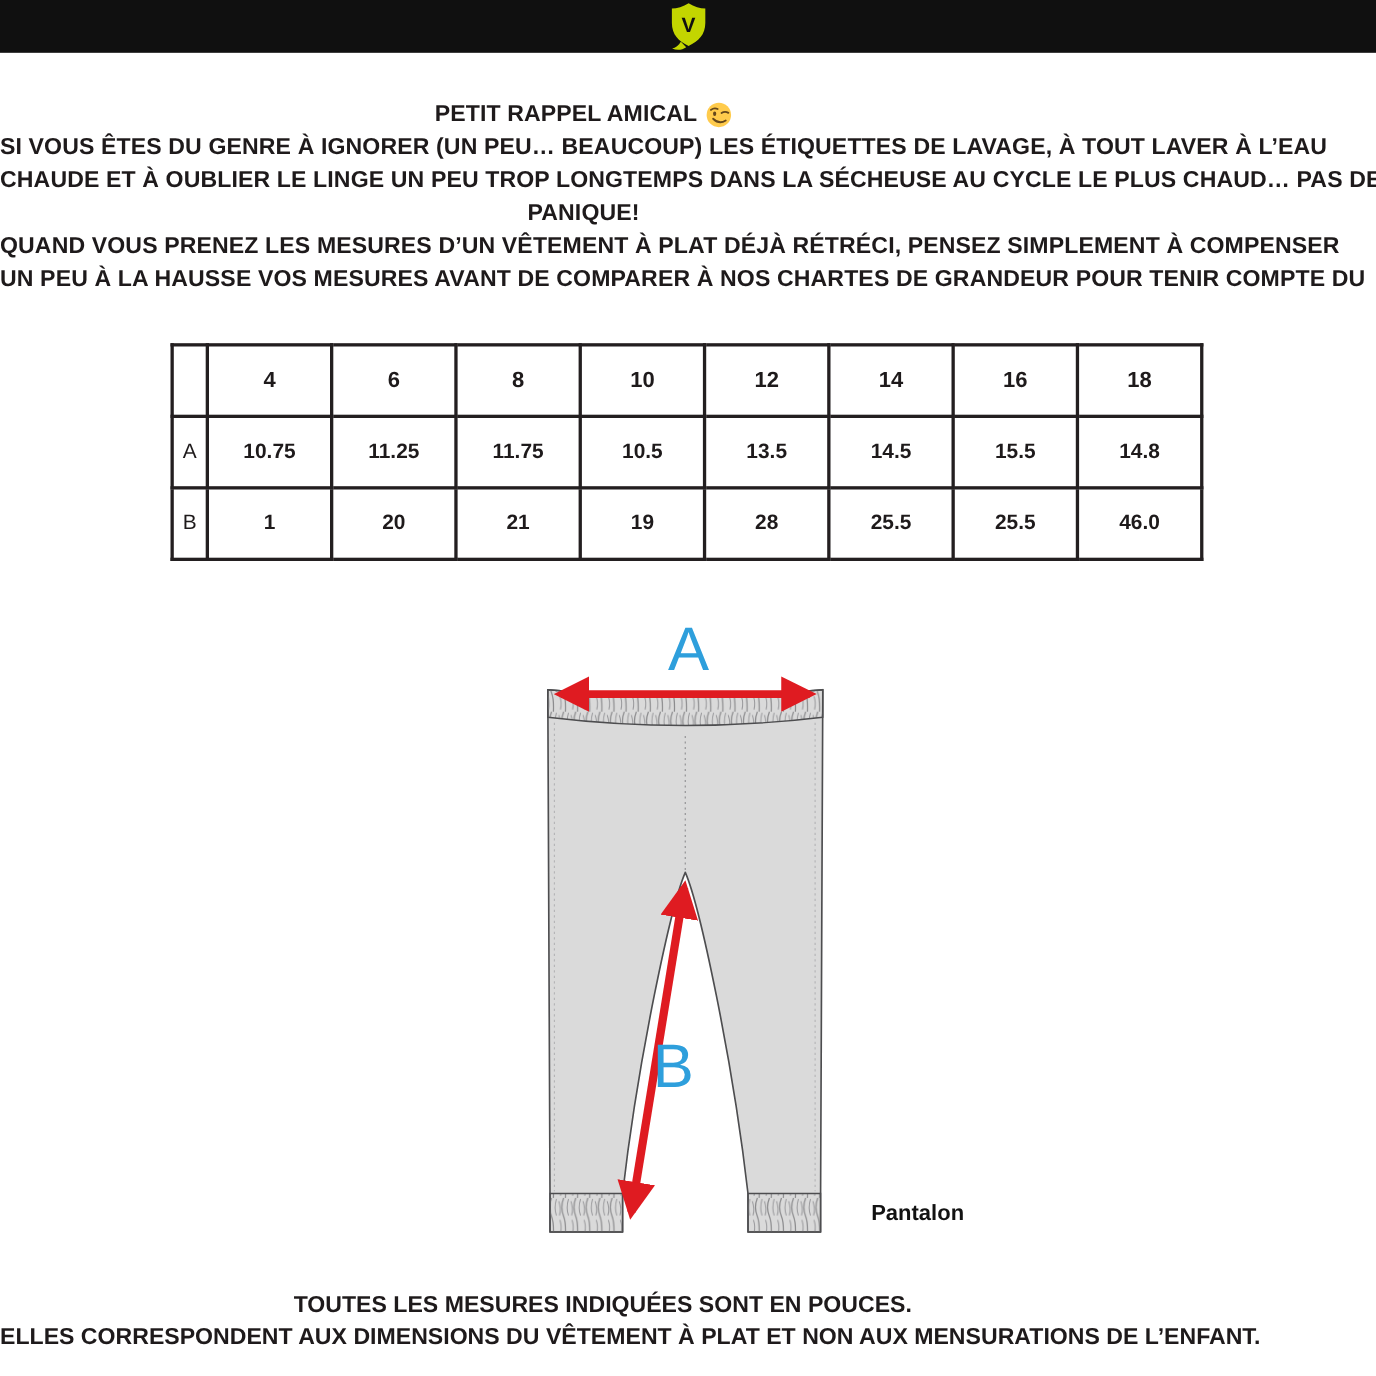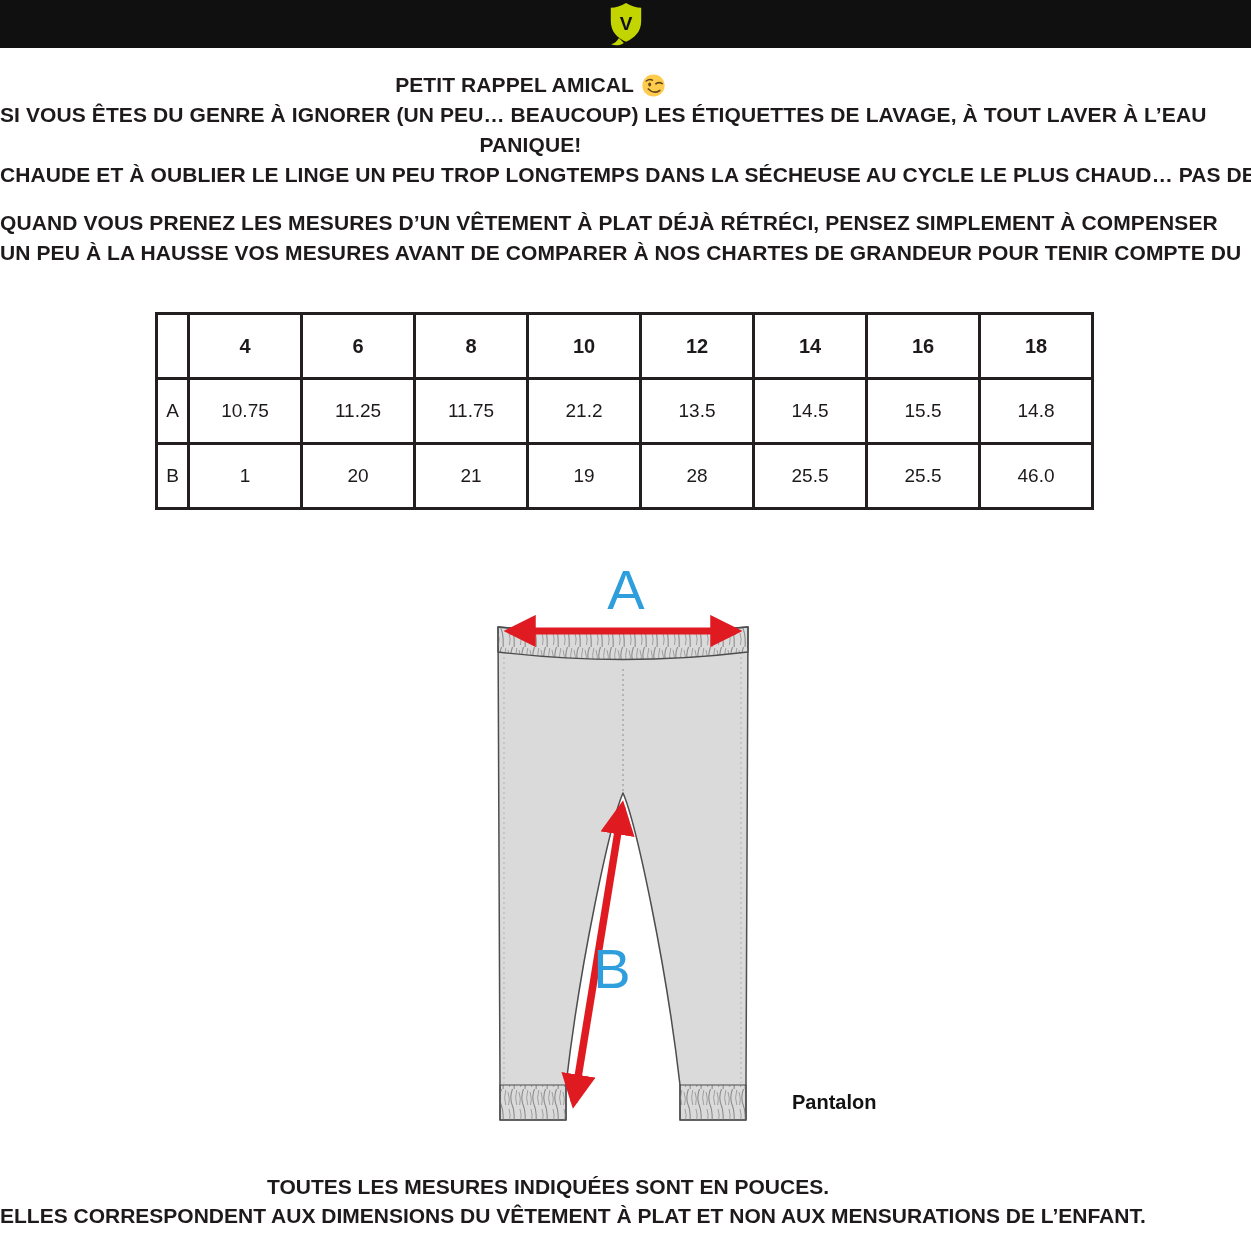--- a/index.html
+++ b/index.html
@@ -7,35 +7,35 @@
   body { font-family: "Liberation Sans", "DejaVu Sans", sans-serif; color: #1e1a1b; position: relative; }
 
   
   .topbar {
     position: absolute; left: 0; top: 0; width: 1251px; height: 48px;
     background: #101010; display: flex; align-items: center; justify-content: center;
   }
 
   
   .intro {
-    position: absolute; left: 0; top: 70px; width: 1061px;
+    position: absolute; left: 0; top: 89px; width: 1061px;
     text-align: center; font-weight: bold; font-size: 21px; line-height: 30px;
     letter-spacing: 0.1px; color: #1e1a1b;
   }
   .intro .line { white-space: nowrap; }
   .title-line { display: flex; align-items: center; justify-content: center; gap: 7px; }
   .emoji { display: inline-block; vertical-align: middle; }
-  .para2 { margin-top: 18px; }
+  .para2 { }
 
   
   .size-table-wrap { position: absolute; left: 155px; top: 312px; }
   table.size-table { border-collapse: collapse; background: #ffffff; }
   table.size-table th, table.size-table td {
     border: 3px solid #231f20; text-align: center; vertical-align: middle;
-    height: 65px; font-size: 19px; font-weight: normal;
+    height: 65px; font-size: 19px; font-weight: bold;
   }
   table.size-table thead th { font-weight: bold; font-size: 20px; }
   table.size-table .corner-cell { width: 32px; }
   table.size-table .size-col { width: 113px; }
   table.size-table .row-label { width: 32px; font-weight: normal; font-size: 19px; }
 
   
   .diagram { position: absolute; left: 430px; top: 545px; width: 480px; height: 600px; }
 
   
@@ -63,22 +63,22 @@
     <svg class="emoji" width="25" height="25" viewBox="0 0 36 36" aria-hidden="true">
       <circle cx="18" cy="18" r="16" fill="#ffcb4c"></circle>
       <path d="M7.5,11.5 q4.5,-3.6 9,-1.2" stroke="#65471b" stroke-width="2.2" fill="none" stroke-linecap="round"></path>
       <ellipse cx="12.5" cy="16.5" rx="2.1" ry="3" fill="#65471b"></ellipse>
       <path d="M21.5,15.5 q4.5,-3 9,-0.2" stroke="#65471b" stroke-width="2.4" fill="none" stroke-linecap="round"></path>
       <path d="M10.5,23 q8,8 16.5,2.2" stroke="#65471b" stroke-width="2.4" fill="none" stroke-linecap="round"></path>
     </svg>
   </div>
   <div class="para1">
     <div class="line">SI VOUS ÊTES DU GENRE À IGNORER (UN PEU… BEAUCOUP) LES ÉTIQUETTES DE LAVAGE, À TOUT LAVER À L’EAU</div>
+    <div class="line">CHAUDE ET À OUBLIER LE LINGE UN PEU TROP LONGTEMPS DANS LA SÉCHEUSE AU CYCLE LE PLUS CHAUD… PAS DE</div>
     <div class="line">PANIQUE!</div>
-    <div class="line">CHAUDE ET À OUBLIER LE LINGE UN PEU TROP LONGTEMPS DANS LA SÉCHEUSE AU CYCLE LE PLUS CHAUD… PAS DE</div>
   </div>
   <div class="para2">
     <div class="line">QUAND VOUS PRENEZ LES MESURES D’UN VÊTEMENT À PLAT DÉJÀ RÉTRÉCI, PENSEZ SIMPLEMENT À COMPENSER</div>
     <div class="line">UN PEU À LA HAUSSE VOS MESURES AVANT DE COMPARER À NOS CHARTES DE GRANDEUR POUR TENIR COMPTE DU</div>
   </div>
 </div>
 
 <div class="size-table-wrap">
   <table class="size-table">
     <thead>
@@ -93,21 +93,21 @@
           <th class="size-col">16</th>
           <th class="size-col">18</th>
         </tr>
     </thead>
     <tbody id="size-body">
         <tr>
           <th class="row-label">A</th>
           <td>10.75</td>
           <td>11.25</td>
           <td>11.75</td>
-          <td>21.2</td>
+          <td>10.5</td>
           <td>13.5</td>
           <td>14.5</td>
           <td>15.5</td>
           <td>14.8</td>
         </tr>
         <tr>
           <th class="row-label">B</th>
           <td>1</td>
           <td>20</td>
           <td>21</td>

